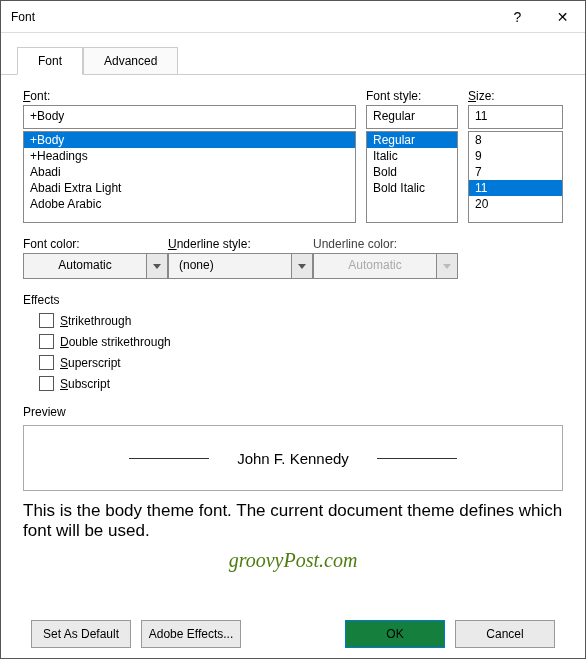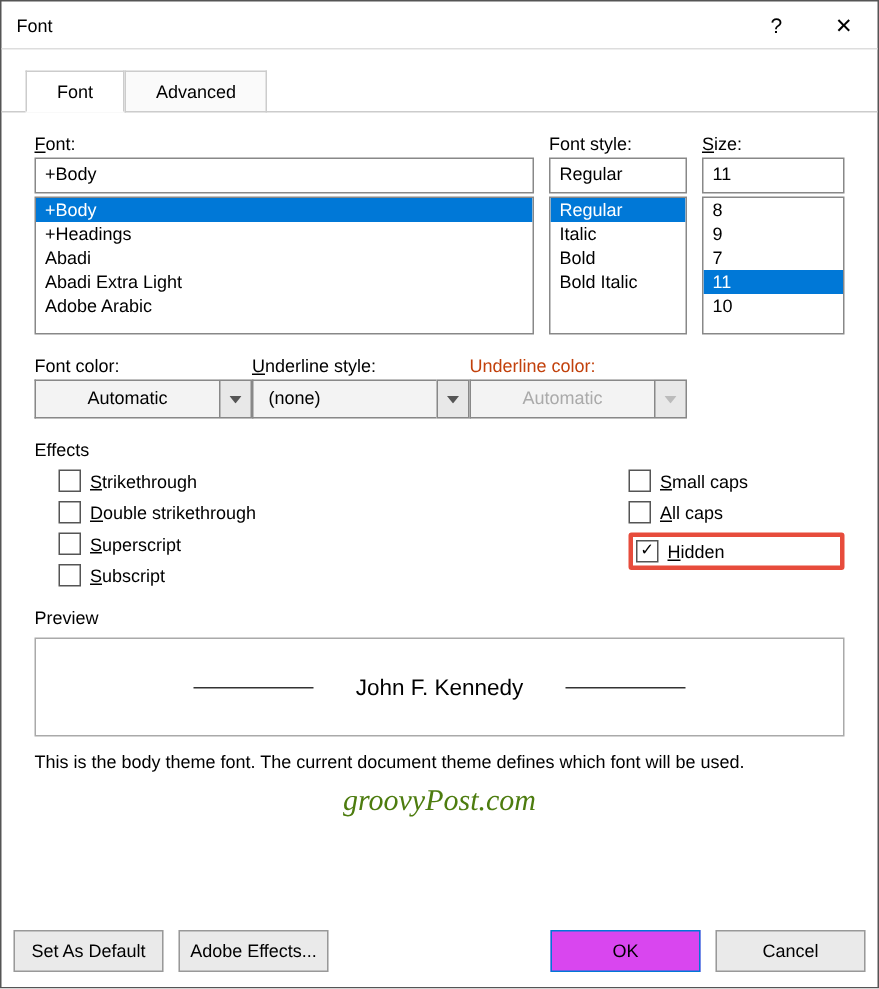--- a/index.html
+++ b/index.html
@@ -30,25 +30,25 @@
 .section-label { margin-top: 14px; margin-bottom: 6px; }
 .effects { display: flex; }
 .effects-col { display: flex; flex-direction: column; gap: 6px; padding-left: 16px; }
 .cb { display: flex; align-items: center; gap: 6px; }
 .cb .box { width: 15px; height: 15px; border: 1px solid #555; display: flex; align-items: center; justify-content: center; background: #fff; }
 .cb .box.checked::after { content: "✓"; font-size: 11px; line-height: 1; }
 .highlight { border: 3px solid #e74c3c; border-radius: 2px; padding: 2px 6px 2px 2px; }
 .preview-box { border: 1px solid #aaa; height: 66px; display: flex; align-items: center; justify-content: center; margin-top: 2px; }
 .preview-box .sample { padding: 0 18px; font-size: 15px; }
 .preview-box .line { flex: 1; border-top: 1px solid #333; margin: 0 10px; max-width: 80px; }
-.note { margin-top: 10px; font-size: 12px; }
+.note { margin-top: 10px; font-size: 17px; }
 .watermark { text-align: center; color: #4d7c0f; font-family: Georgia, serif; font-size: 20px; font-style: italic; margin-top: 8px; }
-.btnbar { display: flex; gap: 10px; padding: 10px 8px; }
+.btnbar { display: flex; gap: 10px; padding: 10px 30px; }
 .btn { border: 1px solid #999; background: #eaeaea; padding: 6px 0; text-align: center; min-width: 100px; }
-.btn.primary { border: 1px solid #0078d7; background: #d946ef; }
+.btn.primary { border: 1px solid #0078d7; background: #15803d; }
 .spacer { flex: 1; }
 svg.chev { width: 8px; height: 5px; }
 </style>
 </head>
 <body>
 
 <div class="dialog">
   <div class="titlebar">
     <div class="title">Font</div>
     <div class="tb-btn">
@@ -90,21 +90,21 @@
           </div>
       </div>
       <div class="col" style="width:95px">
         <div class="lab"><u>S</u>ize:</div>
         <div class="tbox">11</div>
         <div class="listbox" id="lb-size">
             <div>8</div>
             <div>9</div>
             <div>7</div>
             <div class="sel">11</div>
-            <div>10</div>
+            <div>20</div>
           </div>
       </div>
     </div>
 
     <div class="row2">
       <div class="col" style="width:145px">
         <div class="lab">Font color:</div>
         <div class="combo">
           <div class="ctext">Automatic</div>
           <div class="cbtn">
@@ -119,21 +119,21 @@
         <div class="combo">
           <div class="ctext" style="text-align:left">(none)</div>
           <div class="cbtn">
               <svg class="chev" viewBox="0 0 8 5">
                 <path d="M0 0 L4 5 L8 0 Z" fill="#555"></path>
               </svg>
             </div>
         </div>
       </div>
       <div class="col" style="width:145px">
-        <div class="lab" style="color:#c2410c">Underline color:</div>
+        <div class="lab" style="color:#404040">Underline color:</div>
         <div class="combo dis">
           <div class="ctext">Automatic</div>
           <div class="cbtn">
               <svg class="chev" viewBox="0 0 8 5">
                 <path d="M0 0 L4 5 L8 0 Z" fill="#bbb"></path>
               </svg>
             </div>
         </div>
       </div>
     </div>
@@ -151,34 +151,20 @@
           </div>
           <div class="cb">
             <div class="box"></div>
             <span><span style="text-decoration: underline;">S</span>uperscript</span>
           </div>
           <div class="cb">
             <div class="box"></div>
             <span><span style="text-decoration: underline;">S</span>ubscript</span>
           </div>
         </div>
-      <div class="effects-col" id="eff-right" style="width:160px">
-          <div class="cb">
-            <div class="box"></div>
-            <span><span style="text-decoration: underline;">S</span>mall caps</span>
-          </div>
-          <div class="cb">
-            <div class="box"></div>
-            <span><span style="text-decoration: underline;">A</span>ll caps</span>
-          </div>
-          <div class="cb highlight">
-            <div class="box checked"></div>
-            <span><span style="text-decoration: underline;">H</span>idden</span>
-          </div>
-        </div>
     </div>
 
     <div class="section-label">Preview</div>
     <div class="preview-box">
       <div class="line"></div>
       <div class="sample">John F. Kennedy</div>
       <div class="line"></div>
     </div>
     <div class="note">This is the body theme font. The current document theme defines which font will be used.</div>
 

